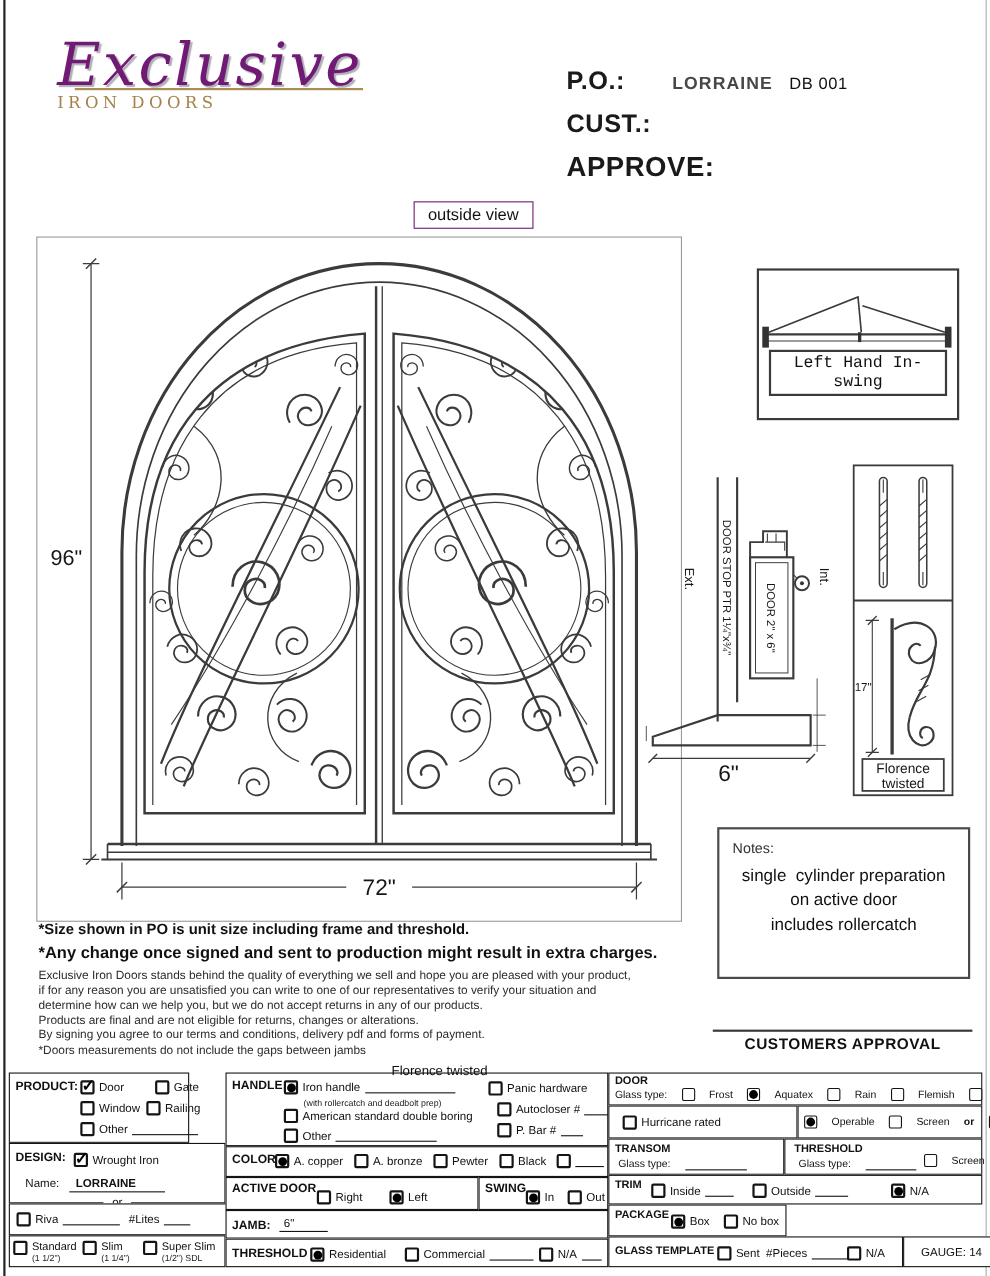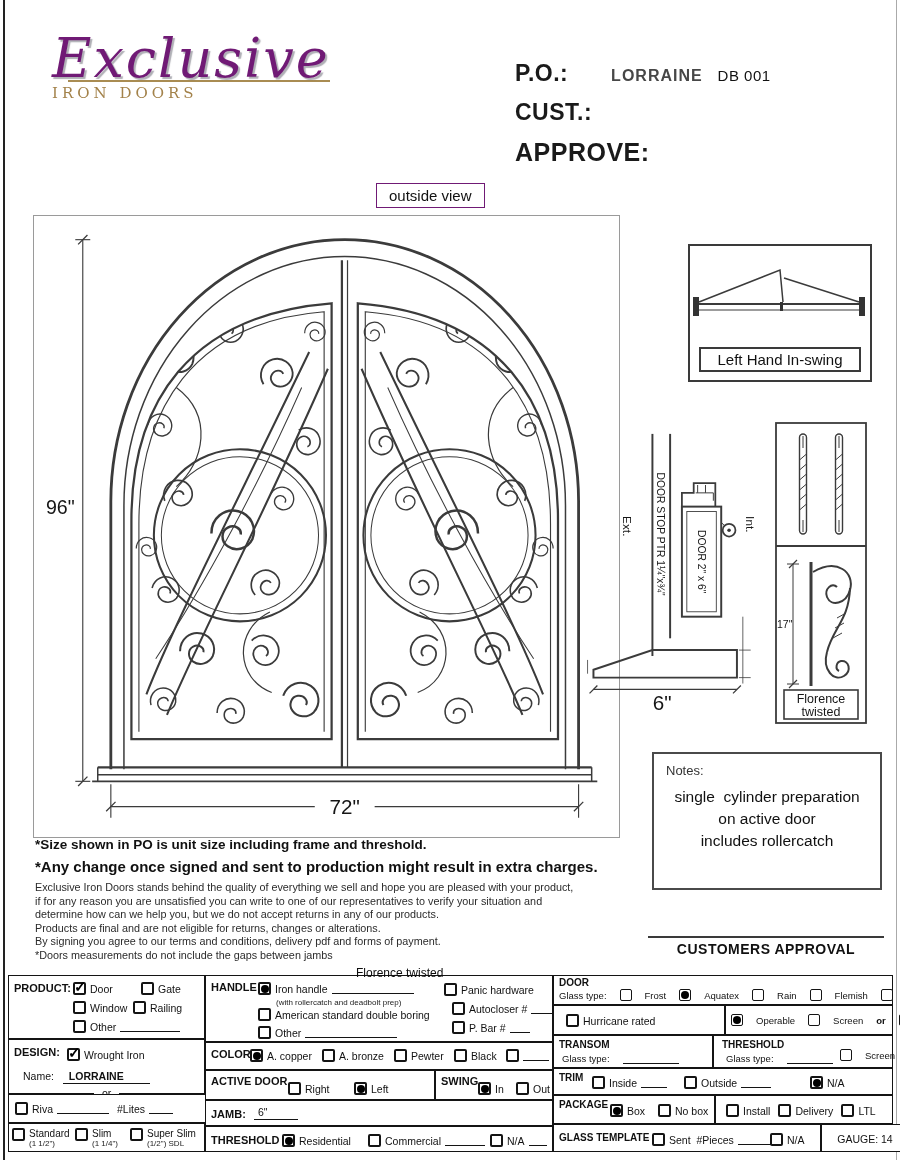--- a/index.html
+++ b/index.html
@@ -147,21 +147,21 @@
   <div class="abs swingbox" style="left:688px;top:244px;width:180px;height:134px;">
     <svg viewBox="0 0 178 78" style="position:absolute;left:0;top:8px;width:178px;height:78px;">
       <line class="ln" stroke-width="2" x1="8" y1="50" x2="170" y2="50"></line>
       <line class="ln" stroke-width="1" x1="8" y1="56" x2="170" y2="56"></line>
       <rect x="3" y="43" width="6" height="19" fill="#333"></rect>
       <rect x="169" y="43" width="6" height="19" fill="#333"></rect>
       <path class="ln" stroke-width="1.5" d="M9,48 L90,16 L93,48"></path>
       <path class="ln" stroke-width="1.5" d="M94,24 L169,48"></path>
       <rect x="90" y="48" width="3" height="9" fill="#333"></rect>
     </svg>
-    <div class="swinglabel" style="position:absolute;left:9px;right:9px;bottom:8px;">Left Hand In-swing</div>
+    <div class="swinglabel" style="position:absolute;left:9px;right:9px;bottom:20px;font-family:Liberation Mono, monospace;">Left Hand In-swing</div>
   </div>
 
   <svg class="abs" viewBox="0 0 185 290" style="left:584px;top:428px;width:185px;height:285px;">
     <text transform="rotate(90 38 100)" x="38" y="100" font-size="12" text-anchor="middle">Ext.</text>
     <line class="ln" stroke-width="2" x1="68" y1="6" x2="68" y2="232"></line>
     <line class="ln" stroke-width="2" x1="86" y1="6" x2="86" y2="214"></line>
     <text transform="rotate(90 77 108)" x="77" y="112" font-size="10.5" text-anchor="middle">DOOR STOP PTR 1¼"x¾"</text>
 
     <rect class="ln" stroke-width="2" x="98" y="80" width="40" height="112"></rect>
     <rect class="ln" stroke-width="0.9" x="103" y="85" width="30" height="102"></rect>
@@ -236,21 +236,21 @@
       <div class="disc-s">if for any reason you are unsatisfied you can write to one of our representatives to verify your situation and</div>
       <div class="disc-s">determine how can we help you, but we do not accept returns in any of our products.</div>
       <div class="disc-s">Products are final and are not eligible for returns, changes or alterations.</div>
       <div class="disc-s">By signing you agree to our terms and conditions, delivery pdf and forms of payment.</div>
       <div class="disc-s">*Doors measurements do not include the gaps between jambs</div>
     </div>
   </div>
 
   <div class="form">
 
-    <div class="cell" style="left:0;top:0;width:197px;height:64px;">
+    <div class="cell" style="left:0;top:0;width:164px;height:64px;">
       <div class="slab" style="left:5px;top:6px;">PRODUCT:</div>
       <span class="ci ciabs" style="left:64px;top:6px;">
         <span class="cb cb-check"></span>
         <span>Door</span>
         </span>
       <span class="ci ciabs" style="left:132px;top:6px;">
         <span class="cb cb-empty"></span>
         <span>Gate</span>
         </span>
       <span class="ci ciabs" style="left:64px;top:25px;">
@@ -515,36 +515,20 @@
       <div class="slab3" style="left:5px;top:3px;">PACKAGE</div>
       <span class="ci ciabs" style="left:56px;top:8px;">
         <span class="cb cb-dot"></span>
         <span>Box</span>
         </span>
       <span class="ci ciabs" style="left:104px;top:8px;">
         <span class="cb cb-empty"></span>
         <span>No box</span>
         </span>
     </div>
-    <div class="cell" style="left:707px;top:120px;width:178px;height:29px;">
-      <span class="row" style="left:10px;top:8px;gap:8px;">
-        <span class="ci">
-            <span class="cb cb-empty"></span>
-            <span>Install</span>
-          </span>
-        <span class="ci">
-            <span class="cb cb-empty"></span>
-            <span>Delivery</span>
-          </span>
-        <span class="ci">
-            <span class="cb cb-empty"></span>
-            <span>LTL</span>
-          </span>
-      </span>
-    </div>
 
     <div class="cell" style="left:545px;top:149px;width:268px;height:28px;">
       <div class="slab3" style="left:5px;top:7px;">GLASS TEMPLATE</div>
       <span class="ci ciabs" style="left:98px;top:8px;">
         <span class="cb cb-empty"></span>
         <span style="white-space:pre;">Sent  #Pieces</span>
         <span class="wl" style="width:36px;"></span>
         </span>
       <span class="ci ciabs" style="left:216px;top:8px;">
         <span class="cb cb-empty"></span>

